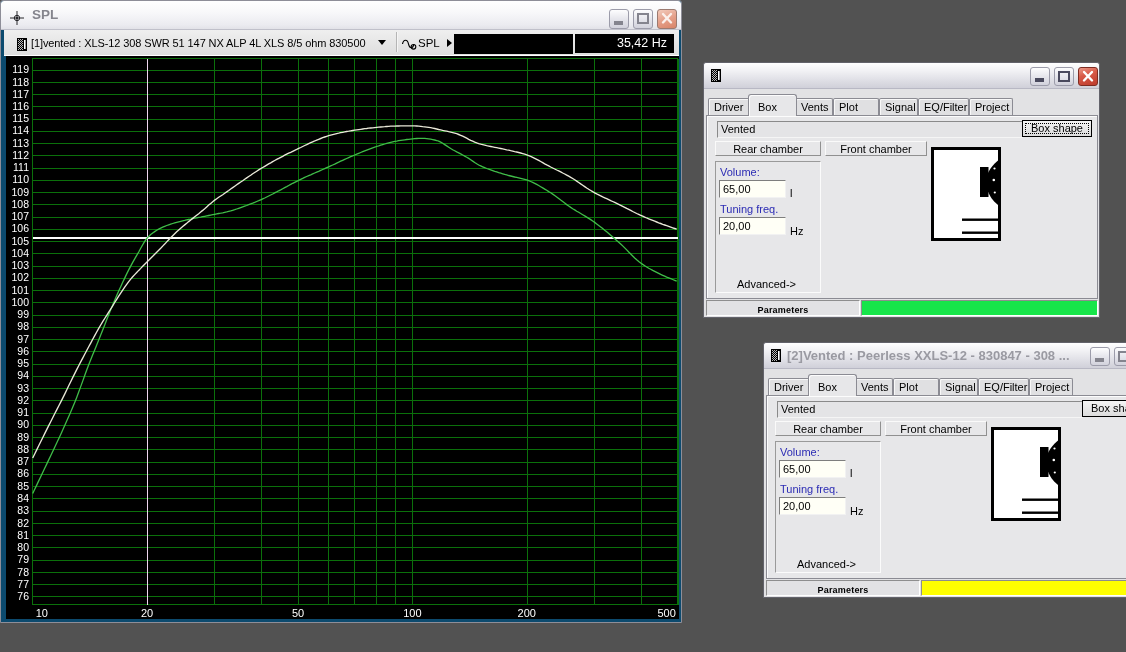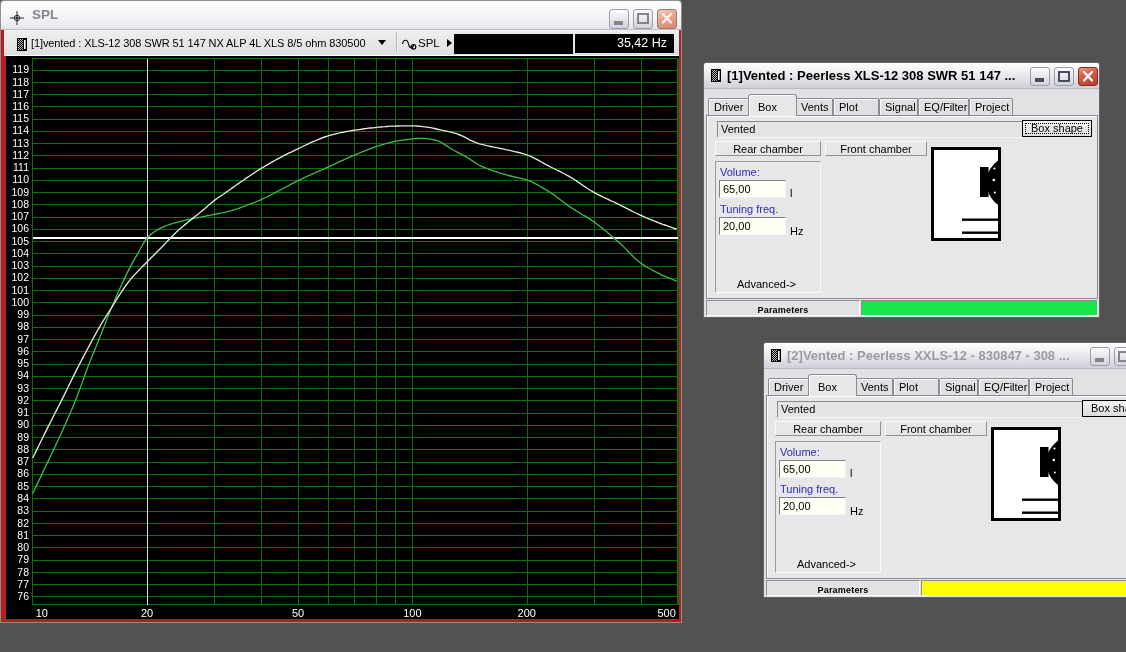--- a/index.html
+++ b/index.html
@@ -1,18 +1,18 @@
 <!DOCTYPE html>
 <html><head><meta charset="utf-8">
 <style>
 *{margin:0;padding:0;-webkit-font-smoothing:antialiased}
 body{width:1126px;height:652px;background:#525252;position:relative;overflow:hidden;font-family:"Liberation Sans",sans-serif;}
 </style></head>
 <body>
-<div style="position:absolute;left:0;top:0;width:682px;height:623px;background:#b91c1c;border:1px solid #8e8e98;border-radius:3px 3px 0 0;box-sizing:border-box;text-decoration:underline;">
+<div style="position:absolute;left:0;top:0;width:682px;height:623px;background:#0c4a6e;border:1px solid #8e8e98;border-radius:3px 3px 0 0;box-sizing:border-box;text-decoration:underline;">
   <div style="position:absolute;left:0px;top:0;width:680px;height:28px;background:linear-gradient(180deg,#ffffff 0%,#f8f8fa 40%,#ebebf0 85%,#e2e2e8 100%);border-radius:3px 3px 0 0;border-bottom:1px solid #c0c0ca;">
     <svg style="position:absolute;left:9px;top:10px" width="14" height="14" viewBox="0 0 14 14">
 <g stroke="#26262a" stroke-width="1" fill="none">
 <line x1="7" y1="0" x2="7" y2="14"></line>
           <line x1="0" y1="7" x2="14" y2="7"></line>
 <circle cx="7" cy="7" r="2.7"></circle>
         </g>
         <circle cx="7" cy="7" r="1.2" fill="#26262a"></circle>
 </svg>
     <div style="position:absolute;left:31px;top:6px;font:bold 13.5px 'Liberation Sans',sans-serif;color:#85858d;">SPL</div>
@@ -227,21 +227,20 @@
           <rect x="3" y="9" width="1" height="1"></rect>
           <rect x="5" y="9" width="1" height="1"></rect>
           <rect x="2" y="10" width="1" height="1"></rect>
           <rect x="4" y="10" width="1" height="1"></rect>
           <rect x="1" y="11" width="1" height="1"></rect>
           <rect x="3" y="11" width="1" height="1"></rect>
           <rect x="5" y="11" width="1" height="1"></rect>
         </g>
 <rect x="7" y="2" width="1.6" height="9" fill="#fff"></rect>
 </svg>
-<div style="position:absolute;left:23px;top:5px;font:bold 13px 'Liberation Sans',sans-serif;color:#000000;white-space:nowrap;">[1]Vented : Peerless XLS-12 308 SWR 51 147 ...</div>
 <div style="position:absolute;left:326px;top:4px;width:20px;height:19px;background:linear-gradient(180deg,#fdfdfe 0%,#e8e8ee 45%,#d2d2dc 100%);border:1px solid #9c9caa;border-radius:3px;box-sizing:border-box;">
         <div style="position:absolute;left:4px;bottom:3px;width:9px;height:4px;background:#4a4a5e"></div>
       </div>
       <div style="position:absolute;left:350px;top:4px;width:20px;height:19px;background:linear-gradient(180deg,#fdfdfe 0%,#e8e8ee 45%,#d2d2dc 100%);border:1px solid #9c9caa;border-radius:3px;box-sizing:border-box;">
         <div style="position:absolute;left:3px;top:3px;width:12px;height:11px;border:2px solid #4a4a5e;box-sizing:border-box;"></div>
       </div>
       <div style="position:absolute;left:374px;top:4px;width:20px;height:19px;background:linear-gradient(160deg,#eb9a8a 0%,#d85a48 40%,#bc3a2c 100%);border:1px solid #7e2c22;border-radius:3px;box-sizing:border-box;">
 <svg width="18" height="17" viewBox="0 0 18 17">
           <g stroke="#fff" stroke-width="2.4" stroke-linecap="round">
             <line x1="5" y1="4" x2="13" y2="12.5"></line>

